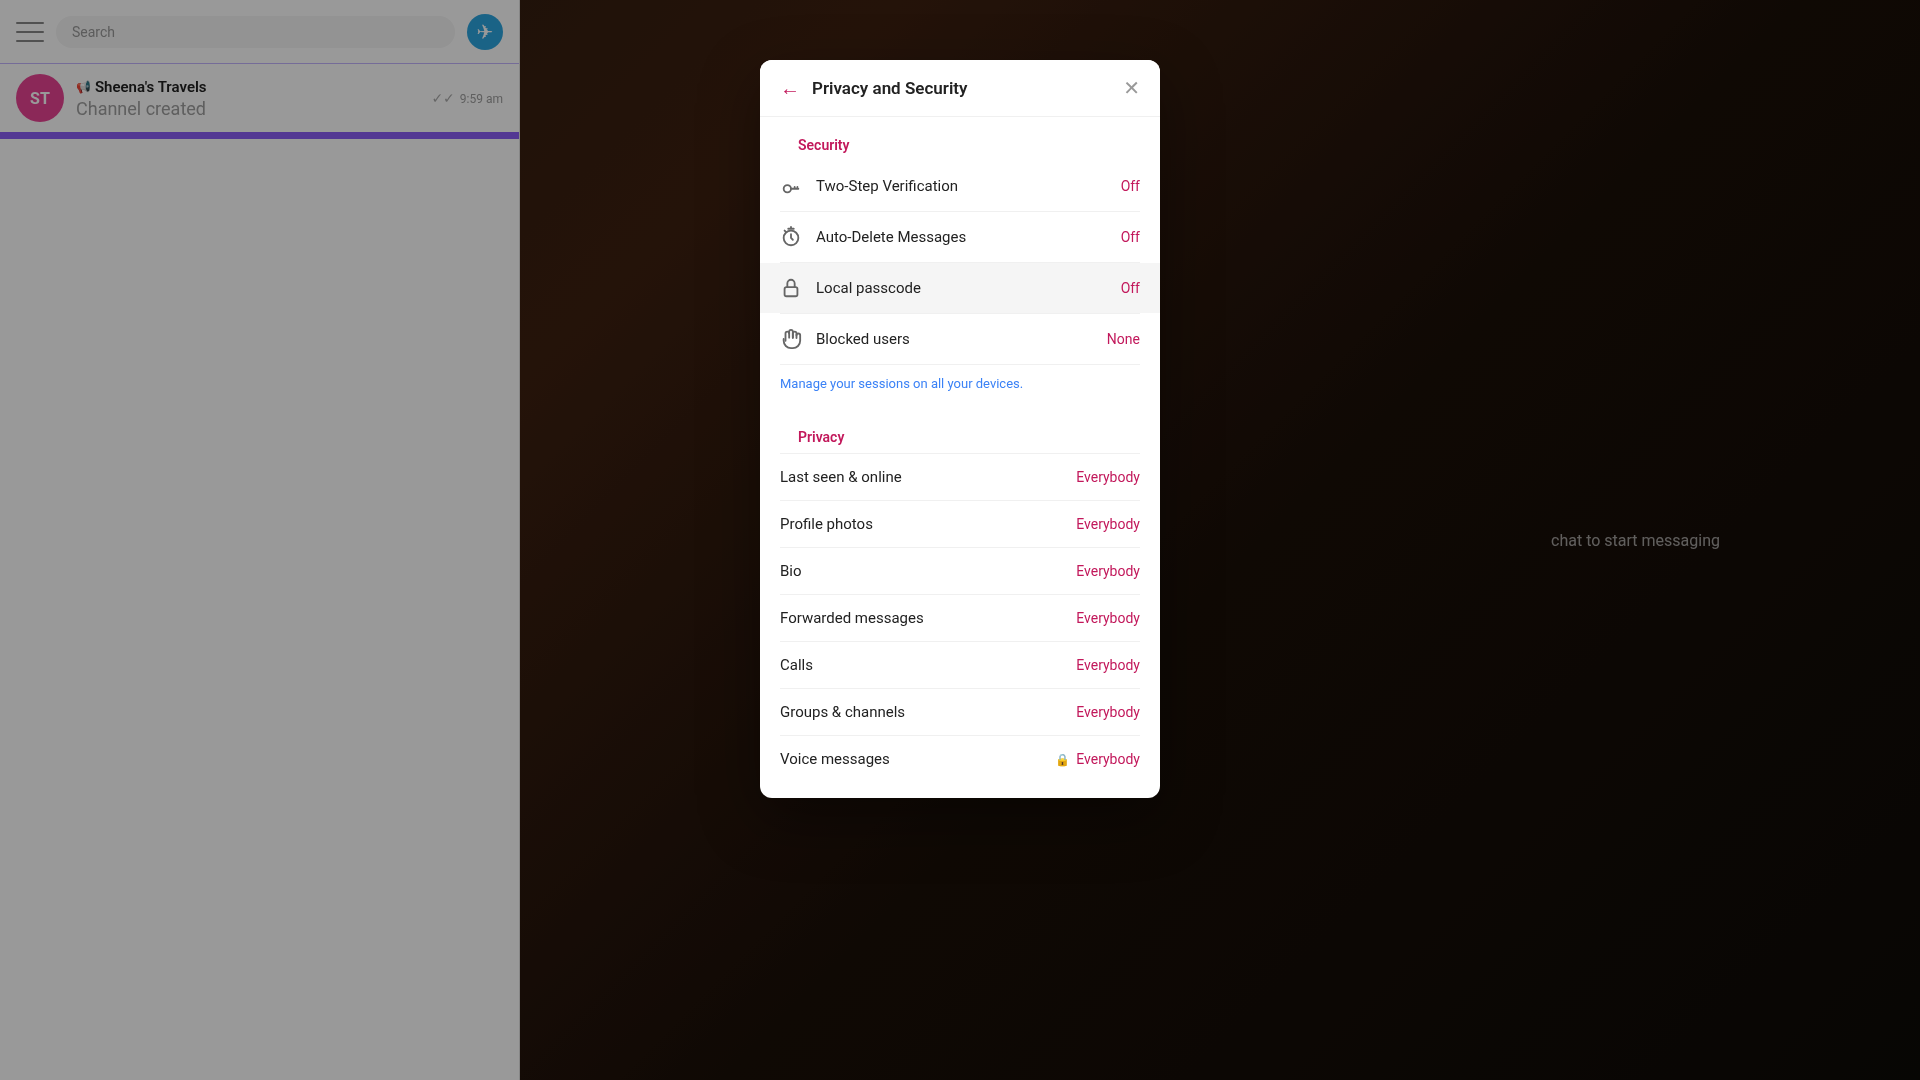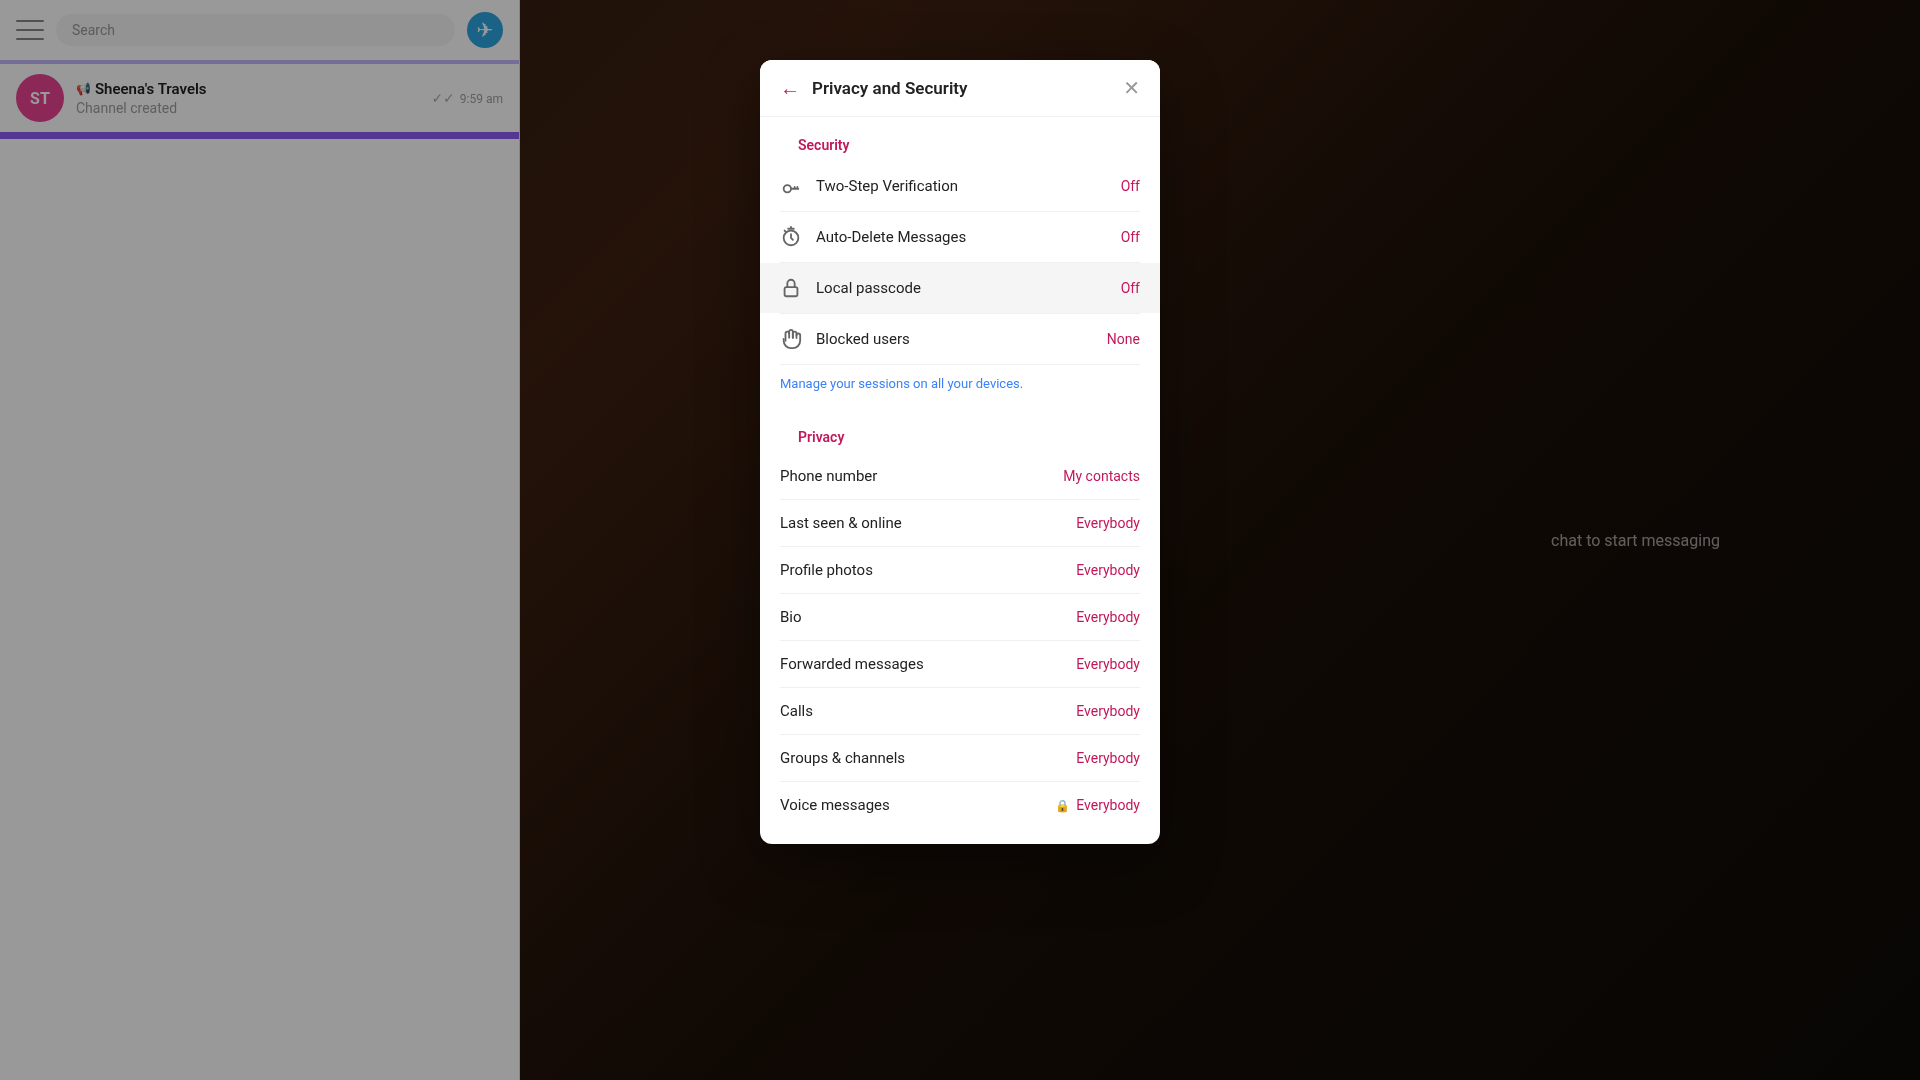--- a/index.html
+++ b/index.html
@@ -30,21 +30,21 @@
       border-right: 1px solid #e0e0e0;
       display: flex;
       flex-direction: column;
     }
 
     .sidebar-header {
       display: flex;
       align-items: center;
       padding: 10px 16px;
       height: 64px;
-      border-bottom: 4px solid #c4b5fd;
+      border-bottom: 1px solid #c4b5fd;
       gap: 12px;
     }
 
     .menu-icon {
       width: 28px;
       height: 20px;
       display: flex;
       flex-direction: column;
       justify-content: space-between;
       cursor: pointer;
@@ -112,21 +112,21 @@
       align-items: center;
       gap: 4px;
     }
 
     .chat-name .megaphone {
       font-size: 12px;
       color: #888;
     }
 
     .chat-preview {
-      font-size: 14px;
+      font-size: 18px;
       color: #9e9e9e;
       margin-top: 2px;
     }
 
     .chat-meta {
       display: flex;
       flex-direction: column;
       align-items: center;
       gap: 4px;
     }
@@ -413,24 +413,20 @@
         <div class="item-value">None</div>
       </div>
 
       <div class="item-divider"></div>
 
 
       <div class="section-desc">Manage your sessions on all your devices.</div>
 
       <div class="section-heading">Privacy</div>
 
-      <div class="settings-item">
-        <div class="item-label">Phone number</div>
-        <div class="item-value">My contacts</div>
-      </div>
 
       <div class="item-divider"></div>
 
       <div class="settings-item">
         <div class="item-label">Last seen &amp; online</div>
         <div class="item-value">Everybody</div>
       </div>
 
       <div class="item-divider"></div>
 

